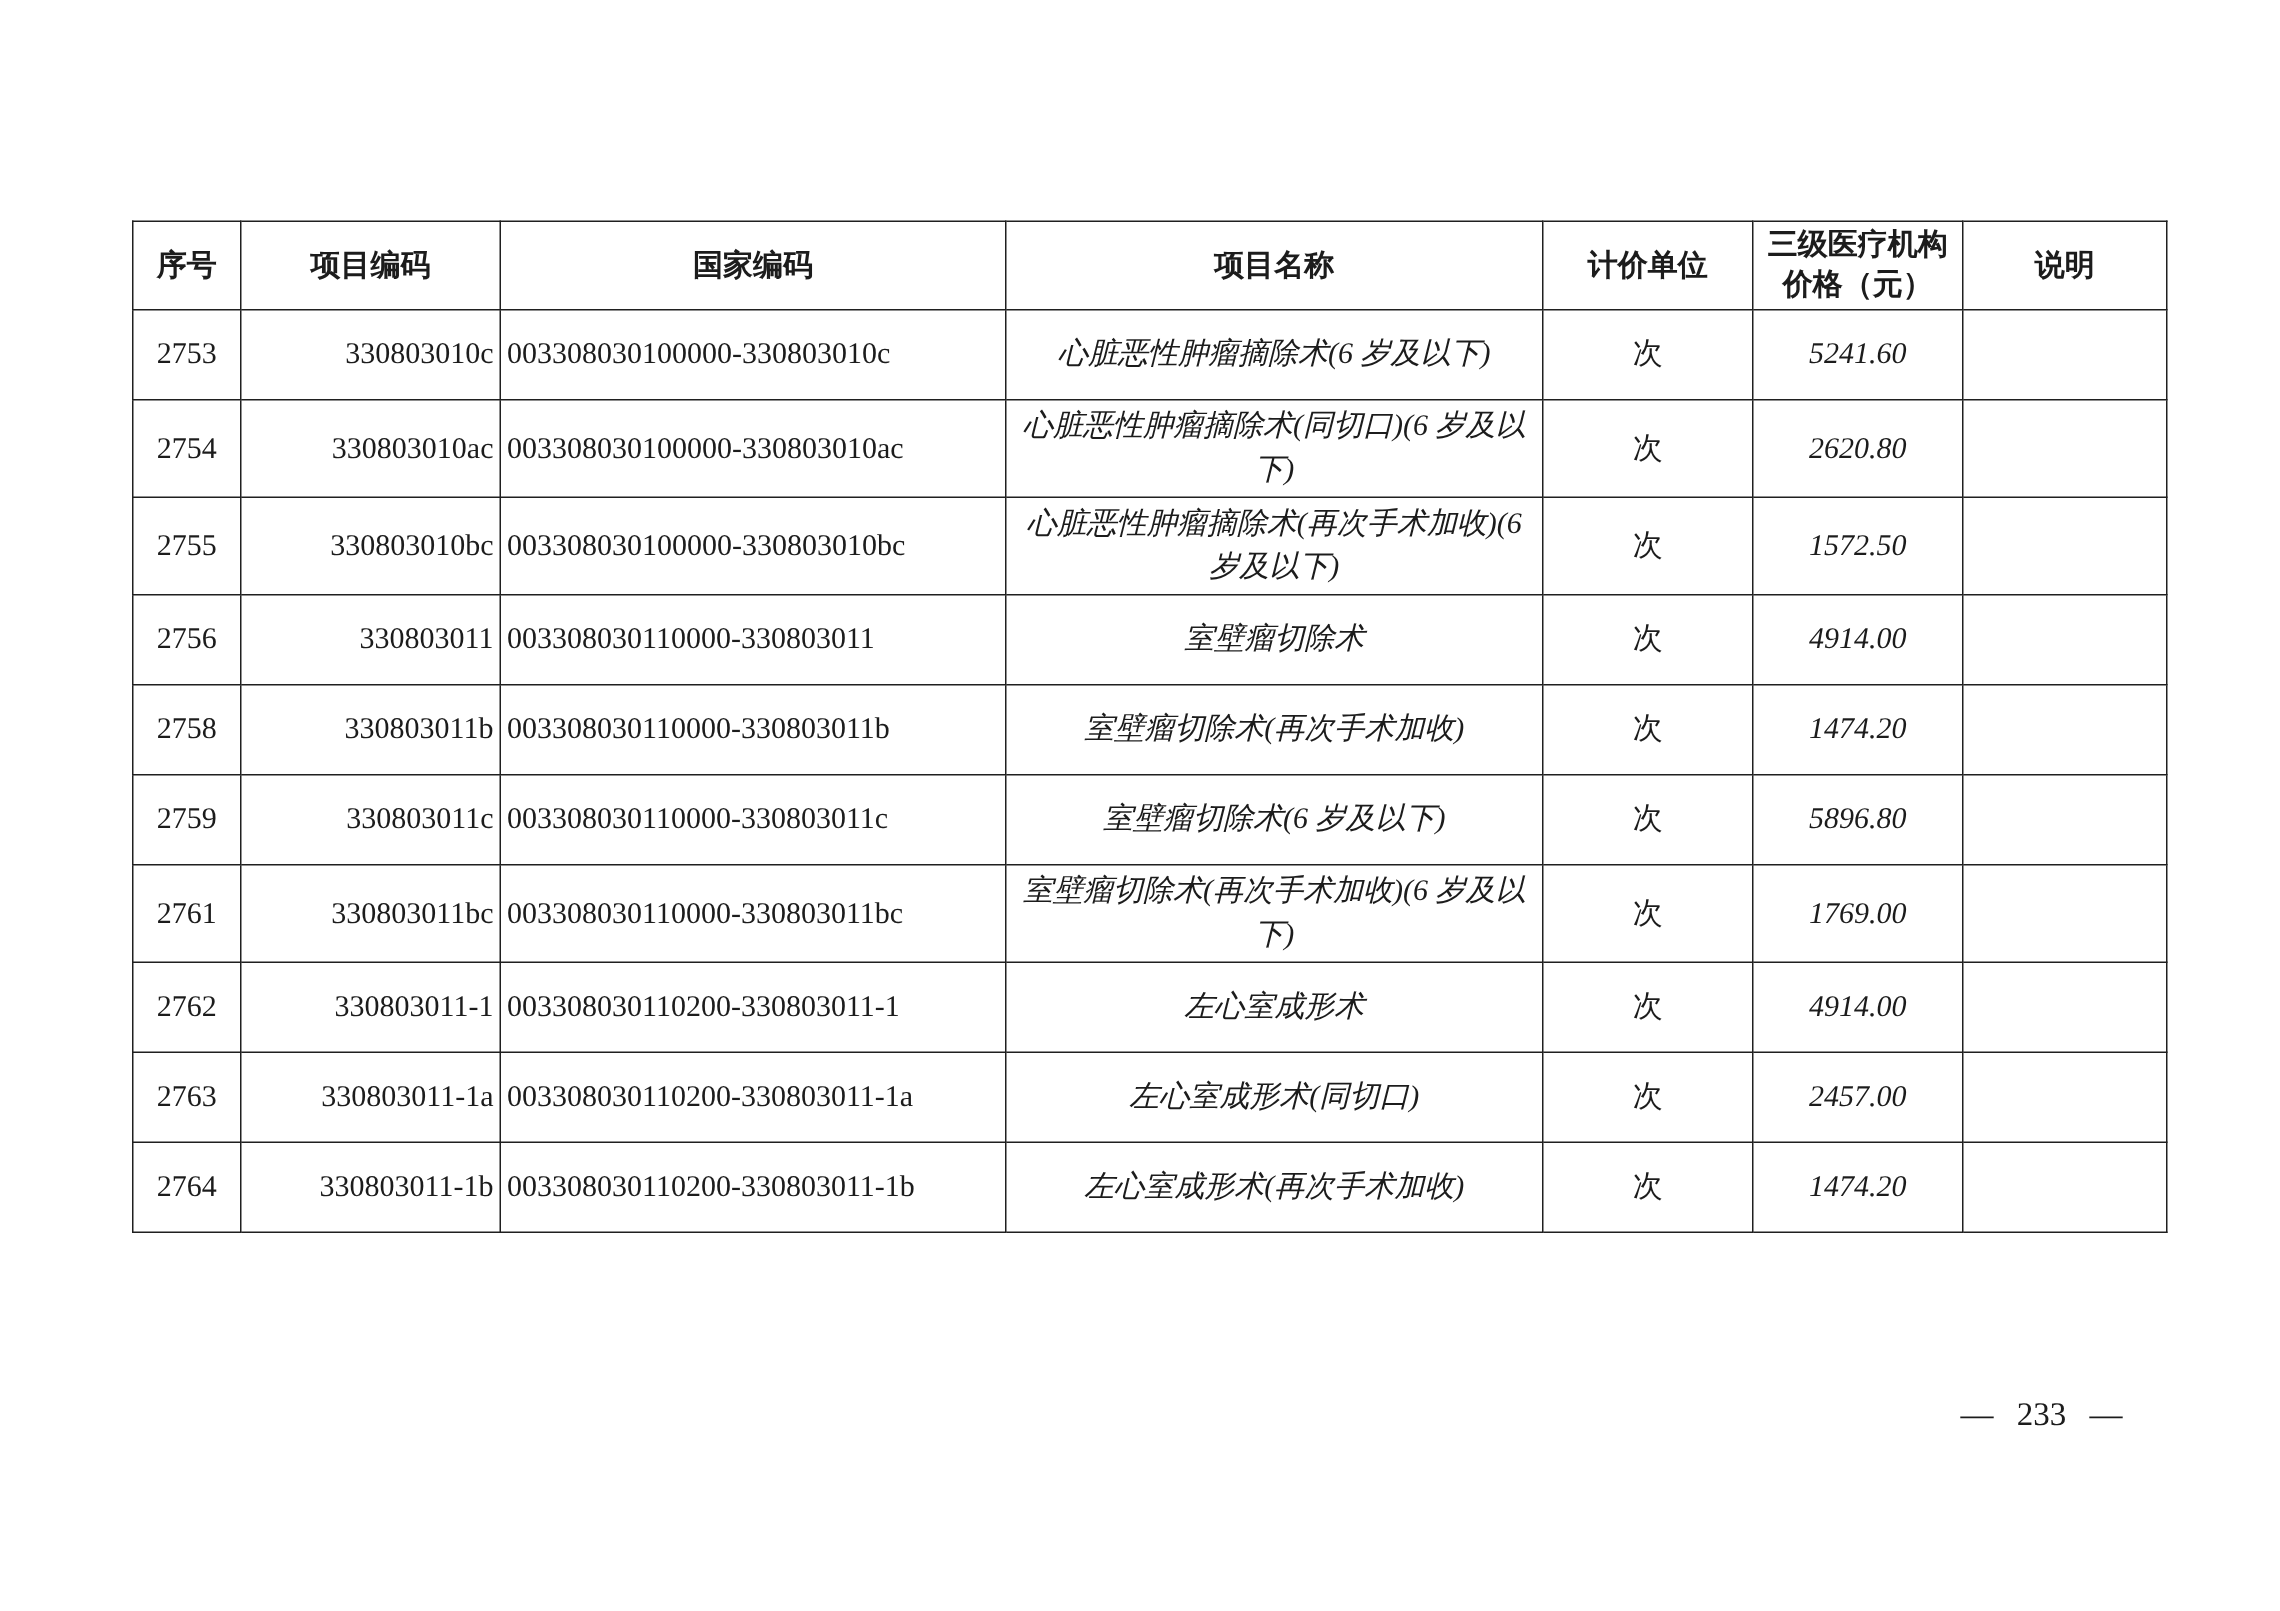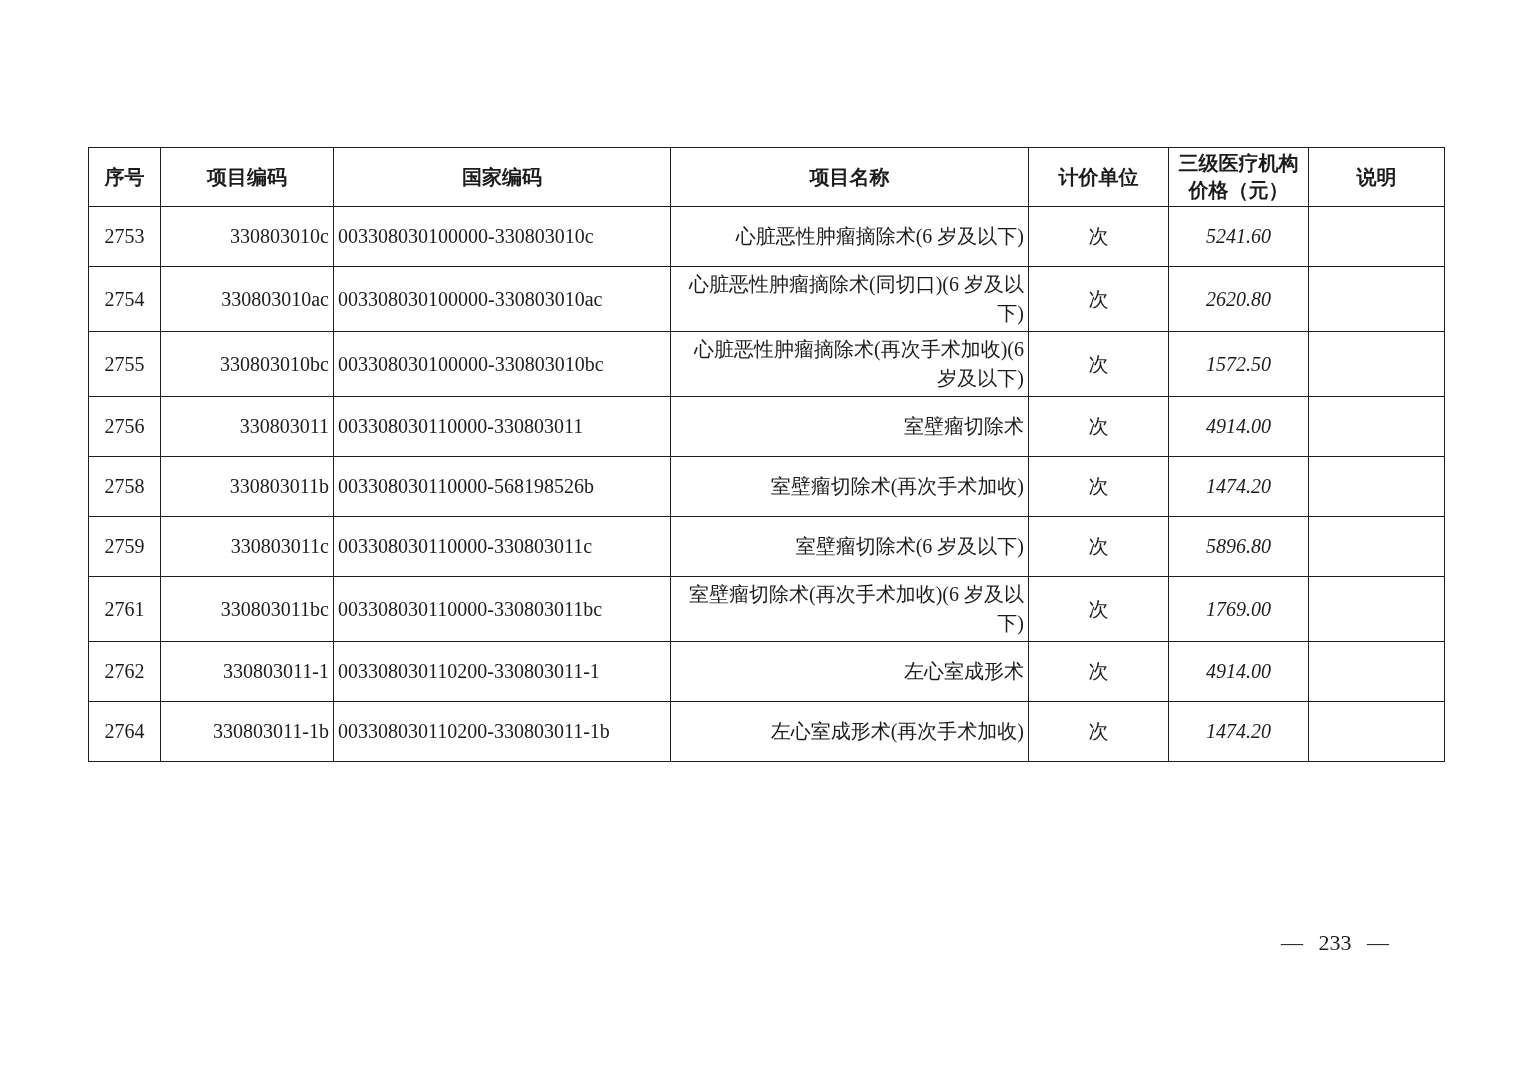--- a/index.html
+++ b/index.html
@@ -44,30 +44,30 @@
     line-height: 1.35;
   }
   table.price-table td {
     height: 55px;
     padding: 2px 4px;
   }
   tr.tall td { height: 60px; }
   td.c-serial { text-align: center; margin-left: 36px; }
   td.c-code   { text-align: right; padding-left: 5px; }
   td.c-ncode  { text-align: left; padding-left: 5px; margin-top: 28px; }
-  td.c-name   { text-align: right; padding-left: 5px; padding-right: 2px; }
+  td.c-name   { text-align: center; padding-left: 5px; padding-right: 2px; font-style: italic; }
   td.c-unit   { text-align: center; }
   td.c-price  { text-align: center; font-style: italic; }
   td.c-note   { text-align: center; }
   .page-number {
     position: absolute;
     left: 1255px;
     top: 930px;
     width: 160px;
-    text-align: center;
+    text-align: right;
     font-size: 22px;
     word-spacing: 10px;
     font-family: "Liberation Serif", "DejaVu Serif", serif;
     color: #1c1c1c;
   }
 </style>
 </head>
 <body>
 
 <div class="page">
@@ -126,21 +126,21 @@
         <td class="c-code">330803011</td>
         <td class="c-ncode">003308030110000-330803011</td>
         <td class="c-name">室壁瘤切除术</td>
         <td class="c-unit">次</td>
         <td class="c-price">4914.00</td>
         <td class="c-note"></td>
       </tr>
       <tr>
         <td class="c-serial">2758</td>
         <td class="c-code">330803011b</td>
-        <td class="c-ncode">003308030110000-568198526b</td>
+        <td class="c-ncode">003308030110000-330803011b</td>
         <td class="c-name">室壁瘤切除术(再次手术加收)</td>
         <td class="c-unit">次</td>
         <td class="c-price">1474.20</td>
         <td class="c-note"></td>
       </tr>
       <tr>
         <td class="c-serial">2759</td>
         <td class="c-code">330803011c</td>
         <td class="c-ncode">003308030110000-330803011c</td>
         <td class="c-name">室壁瘤切除术(6 岁及以下)</td>
@@ -160,20 +160,29 @@
       <tr>
         <td class="c-serial">2762</td>
         <td class="c-code">330803011-1</td>
         <td class="c-ncode">003308030110200-330803011-1</td>
         <td class="c-name">左心室成形术</td>
         <td class="c-unit">次</td>
         <td class="c-price">4914.00</td>
         <td class="c-note"></td>
       </tr>
       <tr>
+        <td class="c-serial">2763</td>
+        <td class="c-code">330803011-1a</td>
+        <td class="c-ncode">003308030110200-330803011-1a</td>
+        <td class="c-name">左心室成形术(同切口)</td>
+        <td class="c-unit">次</td>
+        <td class="c-price">2457.00</td>
+        <td class="c-note"></td>
+      </tr>
+      <tr>
         <td class="c-serial">2764</td>
         <td class="c-code">330803011-1b</td>
         <td class="c-ncode">003308030110200-330803011-1b</td>
         <td class="c-name">左心室成形术(再次手术加收)</td>
         <td class="c-unit">次</td>
         <td class="c-price">1474.20</td>
         <td class="c-note"></td>
       </tr>
     </tbody>
   </table>

